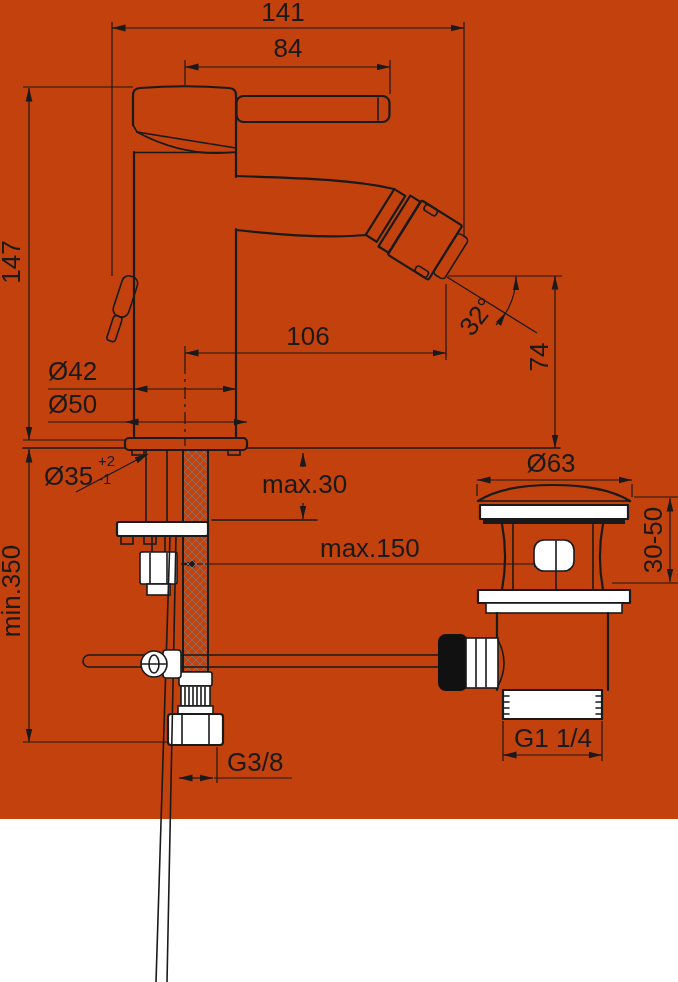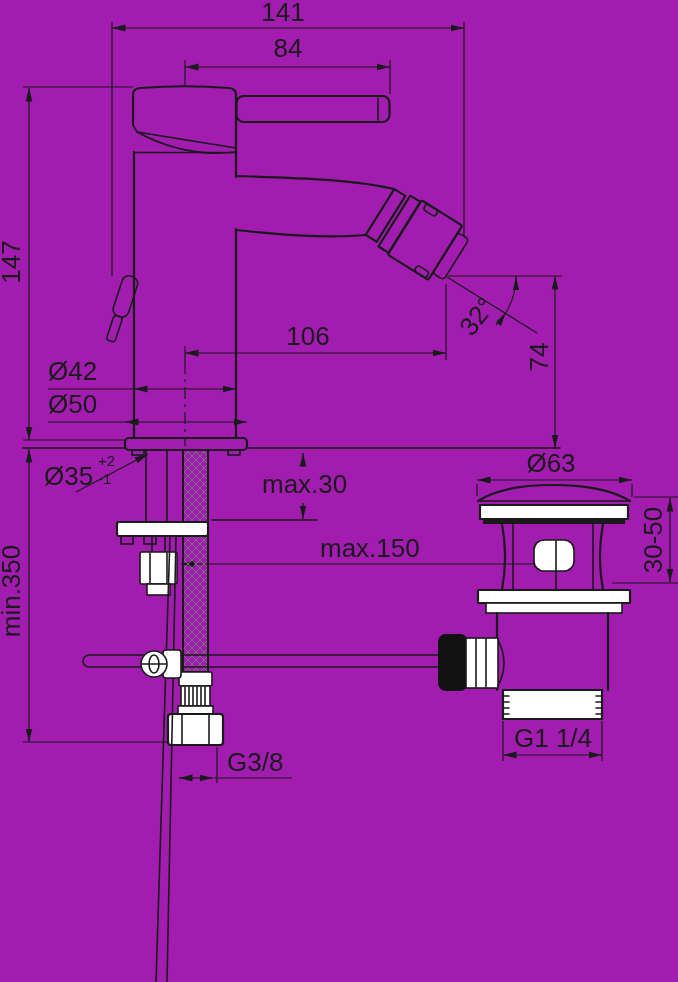--- a/index.html
+++ b/index.html
@@ -1,16 +1,16 @@
 <!DOCTYPE html>
 <html><head>
 <meta charset="utf-8">
 <style>
   html,body{margin:0;padding:0;background:#fff;width:678px;height:982px;overflow:hidden;}
-  #stage{width:678px;height:982px;position:relative;background:#a21caf;}
+  #stage{width:678px;height:819px;position:relative;background:#c2410c;}
   svg{display:block;}
   text{font-family:"Liberation Sans","DejaVu Sans",sans-serif;fill:#1a1a1a;}
   .lbl{font-size:26px;}
   .tol{font-size:15px;}
   .part{stroke:#1a1a1a;stroke-width:2.2;fill:none;stroke-linecap:round;stroke-linejoin:round;}
   .part2{stroke:#1a1a1a;stroke-width:1.6;fill:none;stroke-linecap:round;}
   .dim{stroke:#1a1a1a;stroke-width:1.2;fill:none;}
   .fillw{fill:#fff;}
 </style>
 </head>

